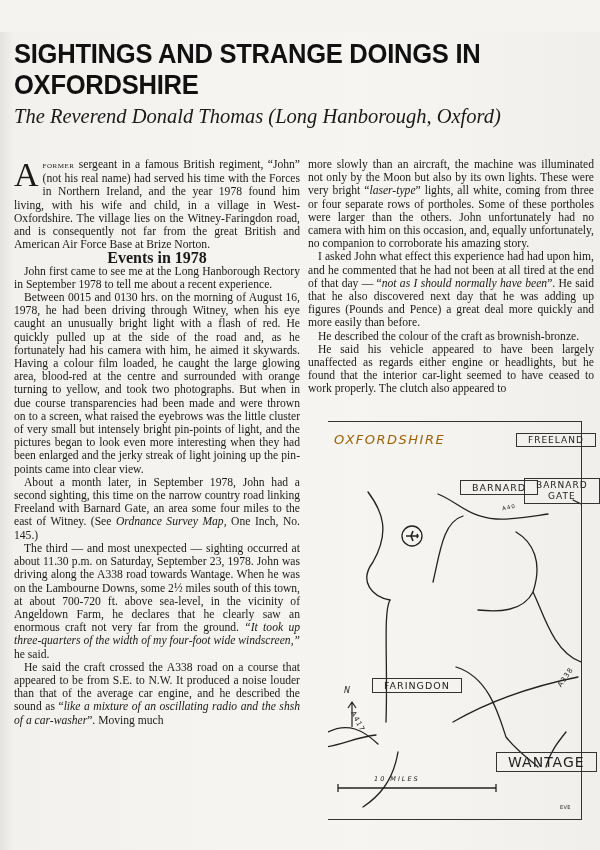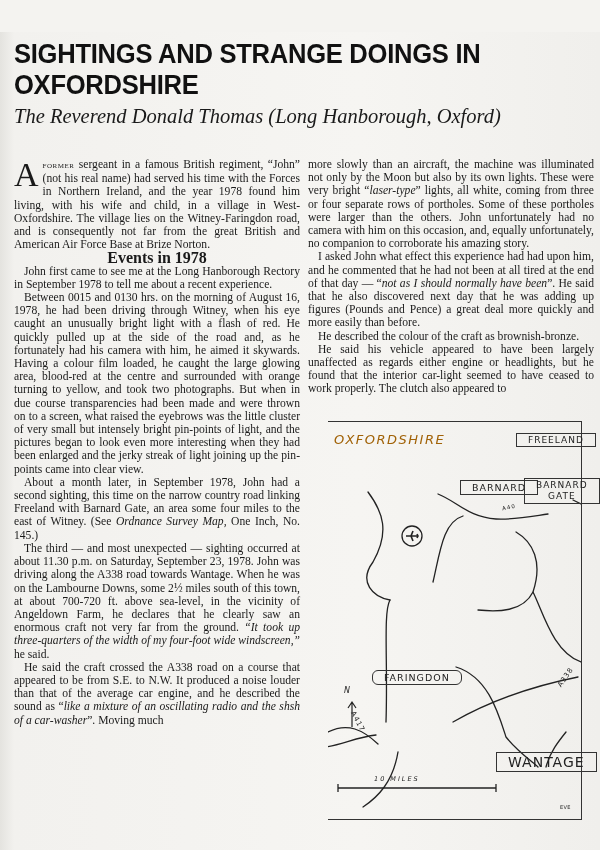--- a/index.html
+++ b/index.html
@@ -136,21 +136,21 @@
   <div class="map-label boxed" style="left:132px; top:58px;">BARNARD</div>
   <div class="map-label boxed" style="left:196px; top:56px; line-height:11px; text-align:center; font-size:9px;">
     <div>BARNARD</div>
     <div>GATE</div>
   </div>
   <div class="map-label" style="left:174px; top:82px; font-size:5.5px; transform:rotate(-12deg);">A40</div>
 
 
   <div class="map-label" style="left:28px; top:288px; font-size:7px; transform:rotate(62deg); transform-origin:left top;">A417</div>
 
-  <div class="map-label boxed" style="left:44px; top:248px;border-radius:6px;">FARINGDON</div>
+  <div class="map-label boxed" style="left:44px; top:256px;">FARINGDON</div>
 
   <div class="map-label" style="left:16px; top:264px; font-size:8px; font-style:italic;">N</div>
 
   <div class="map-label" style="left:228px; top:262px; font-size:7px; transform:rotate(-55deg); transform-origin:left top;">A338</div>
 
   <div class="map-label boxed" style="left:168px; top:330px; font-size:14px;">WANTAGE</div>
 
   <div class="map-label" style="left:46px; top:353px; font-size:6.5px; font-style:italic; letter-spacing:2px;">10 MILES</div>
 
   <div class="map-label" style="left:232px; top:382px; font-size:5px; letter-spacing:0.3px;">EVE</div>

